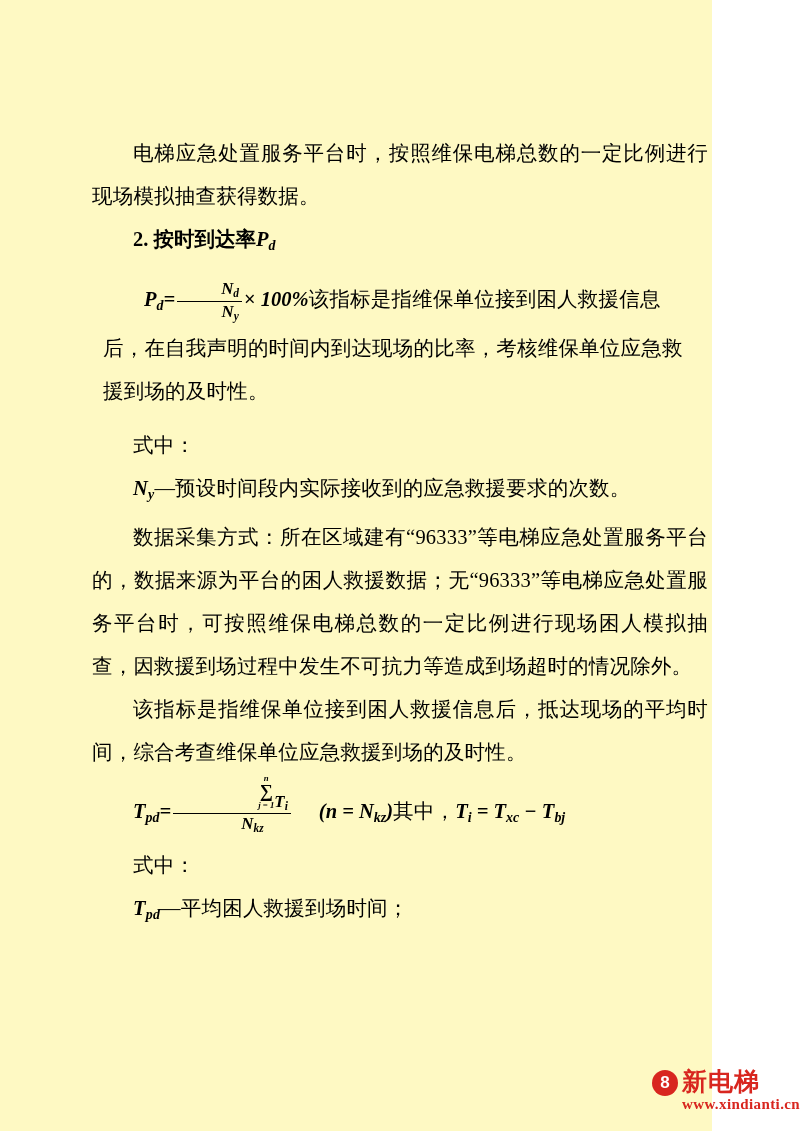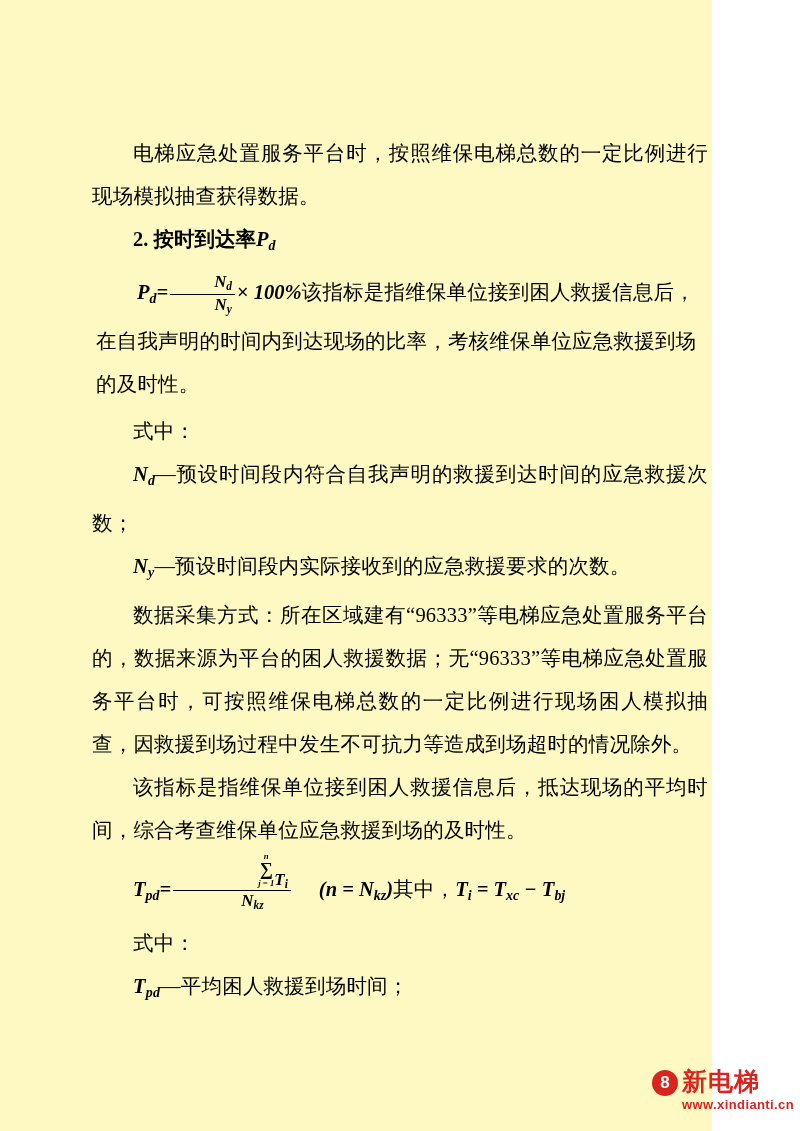--- a/index.html
+++ b/index.html
@@ -97,21 +97,21 @@
   }
   .sumblock .bot {
     display: block;
     font-size: 0.55em;
     line-height: 1;
   }
   .formula-line {
     font-size: 20.5px;
     line-height: 43px;
     text-indent: 2em;
-    margin: 4px;
+    margin: 11px;
   }
   .formula-line2 {
     font-size: 20.5px;
     line-height: 52px;
     text-indent: 2em;
     margin: 0;
   }
   .gap {
     display: inline-block;
     width: 26px;
@@ -147,22 +147,22 @@
     font-size: 25px;
     font-weight: bold;
     color: #d8261f;
     letter-spacing: 1px;
     line-height: 30px;
   }
   .wm-url {
     position: absolute;
     left: 30px;
     top: 31px;
-    font-family: Liberation Sans, sans-serif;
-    font-size: 13px;
+    font-family: Liberation Serif, serif;
+    font-size: 15px;
     font-weight: bold;
     color: #d8261f;
     letter-spacing: 0.4px;
     line-height: 15px;
   }
 </style>
 </head>
 <body>
 
 <div class="page">
@@ -175,21 +175,20 @@
       <span>按时到达率</span><span class="math"><span>P</span><sub class="sb">d</sub></span>
     </p>
 
     <p class="formula-line">
       <span class="math"><span>P</span><sub class="sb">d</sub><span>=</span><span class="frac"><span class="num"><span>N</span><sub class="sb">d</sub></span><span class="den"><span>N</span><sub class="sb">y</sub></span></span><span style="font-style:normal">×</span> <span>100%</span></span><span class="para" style="font-weight:normal;font-style:normal">该指标是指维保单位接到困人救援信息后，在自我声明的时间内到达现场的比率，考核维保单位应急救援到场的及时性。</span>
     </p>
 
     <p class="para indent">式中：</p>
 
 
-    <p class="para indent"><span class="math"><span>N</span><sub class="sb">d</sub></span><span>—预设时间段内符合自我声明的救援到达时间的应急救援次数；</span></p>
 
     <p class="para indent"><span class="math"><span>N</span><sub class="sb">y</sub></span><span>—预设时间段内实际接收到的应急救援要求的次数。</span></p>
 
     <p class="para indent">数据采集方式：所在区域建有“96333”等电梯应急处置服务平台的，数据来源为平台的困人救援数据；无“96333”等电梯应急处置服务平台时，可按照维保电梯总数的一定比例进行现场困人模拟抽查，因救援到场过程中发生不可抗力等造成到场超时的情况除外。</p>
 
 
     <p class="para indent">该指标是指维保单位接到困人救援信息后，抵达现场的平均时间，综合考查维保单位应急救援到场的及时性。</p>
 
     <p class="formula-line2">
       <span class="math"><span>T</span><sub class="sb">pd</sub><span>=</span><span class="frac"><span class="num"><span class="sumblock"><span class="top">n</span><span class="sig">∑</span><span class="bot">j = 1</span></span><span>T</span><sub class="sb">i</sub></span><span class="den"><span>N</span><sub class="sb">kz</sub></span></span><span class="gap"></span><span>(</span><span>n</span> <span>=</span> <span>N</span><sub class="sb">kz</sub><span>)</span></span><span class="para" style="font-style:normal;font-weight:normal">其中，</span><span class="math"><span>T</span><sub class="sb">i</sub> <span>=</span> <span>T</span><sub class="sb">xc</sub> <span>−</span> <span>T</span><sub class="sb">bj</sub></span>

